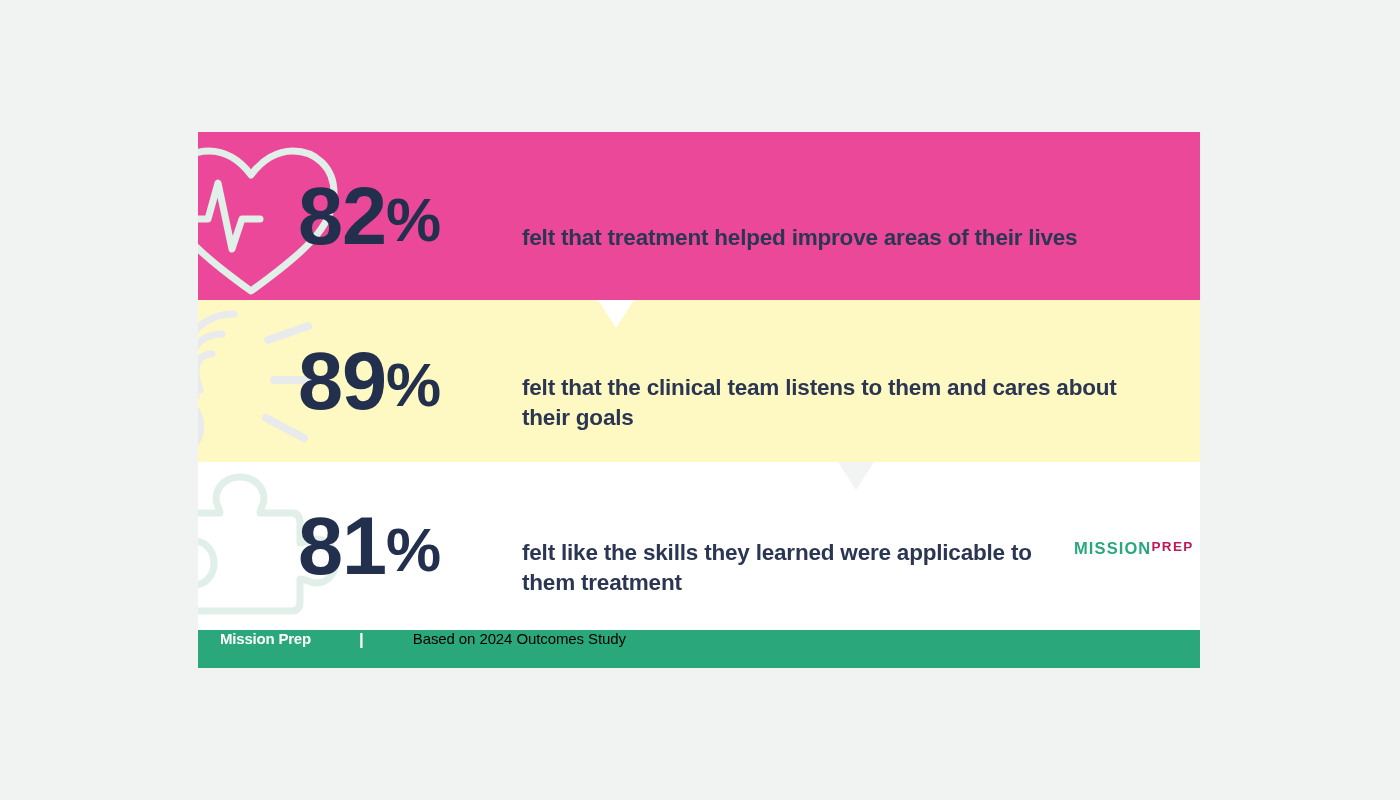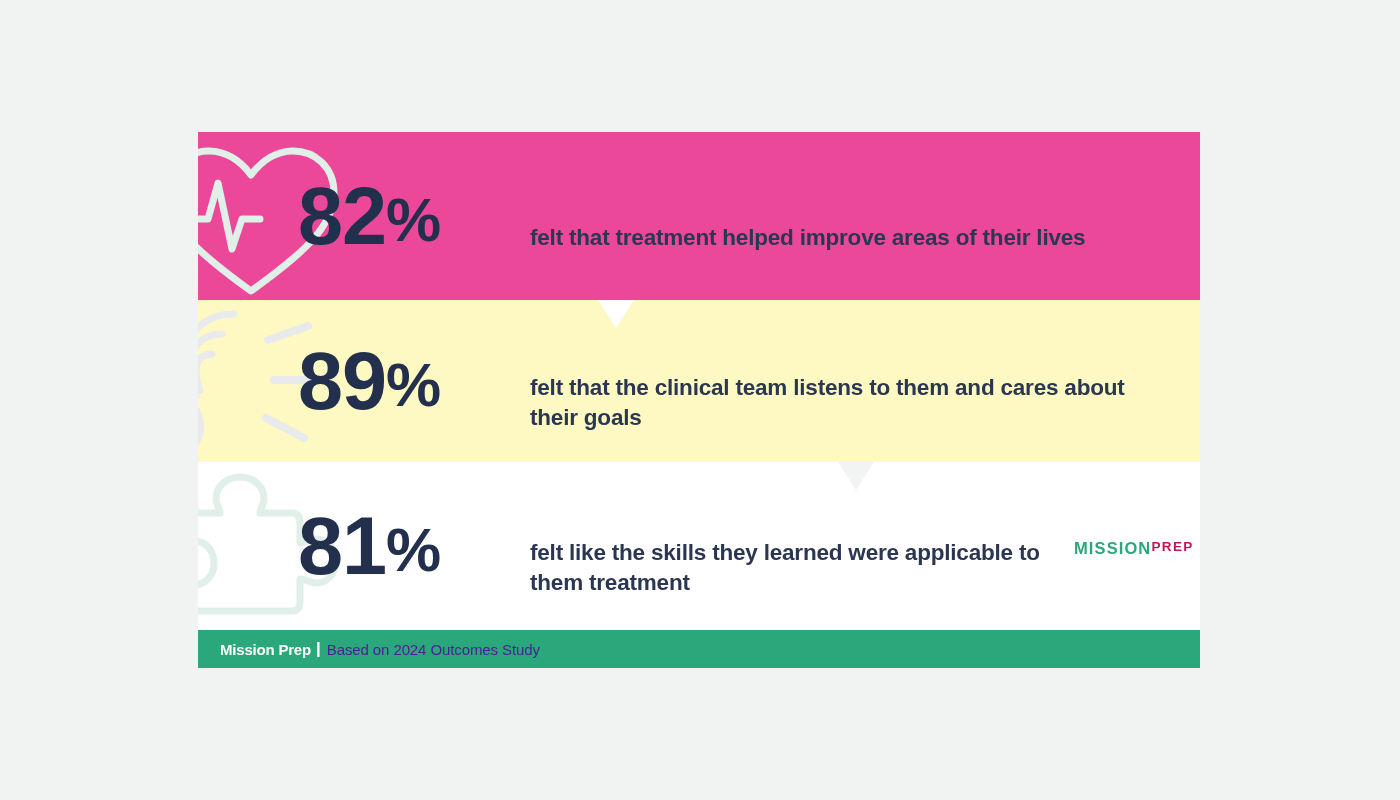--- a/index.html
+++ b/index.html
@@ -49,21 +49,21 @@
     font-size:81px;
     line-height:1;
     font-weight:bold;
     color:#22304d;
     letter-spacing:-1px;
   }
   .pct .sym { font-size:62px; vertical-align:3px; letter-spacing:-2px; }
 
   .blurb {
     position:absolute;
-    left:332px;
+    left:324px;
     right:40px;
     font-size:22.5px;
     line-height:1.29;
     font-weight:bold;
     color:#2b3652;
     letter-spacing:-0.2px;
     margin-top:43px;
   }
   .panel.p2 .blurb { right:160px; }
 
@@ -105,38 +105,39 @@
     line-height:1;
   }
 
   
   .footer {
     position:absolute;
     left:0; top:498px;
     width:1002px; height:38px;
     background:#2aa87b;
     display:flex;
-    align-items:center;
+    align-items:flex-start;
     padding-left:22px;
+    gap:43px;
   }
   .footer-brand {
     font-size:15px;
     font-weight:bold;
     color:#ffffff;
     letter-spacing:-0.2px;
   }
   .footer-divider {
     color:#ffffff;
     font-weight:bold;
     font-size:17px;
     margin:0 6px 0 5px;
   }
   .footer-note {
     font-size:15px;
-    color:#4c1d95;
+    color:#000000;
     letter-spacing:-0.1px;
   }
 </style>
 </head>
 <body>
 
 <div id="infographic">
 
   <div class="panel p0">
     <div class="watermark">

